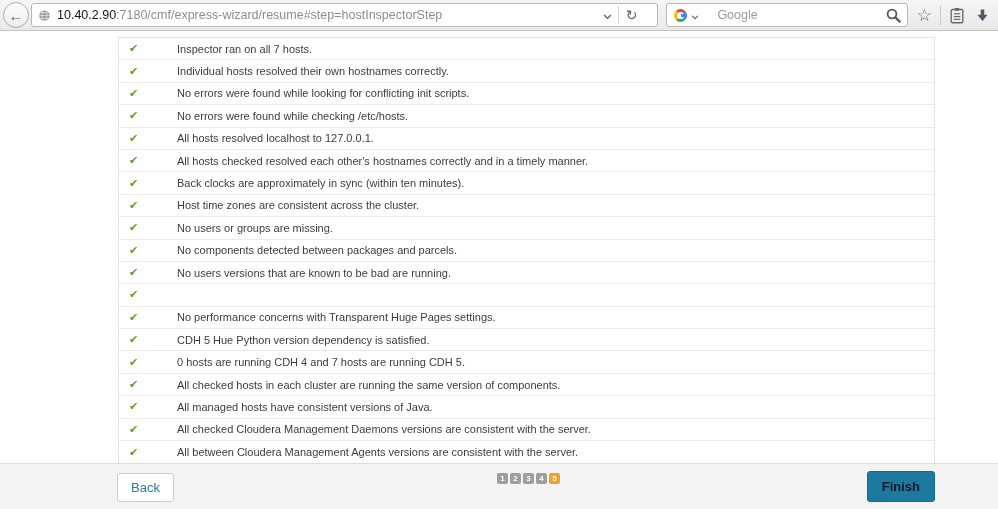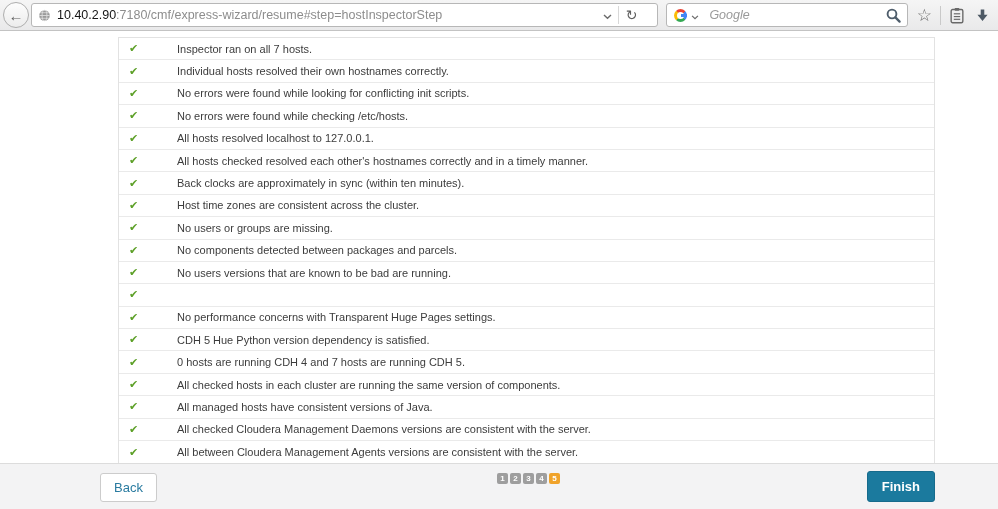--- a/index.html
+++ b/index.html
@@ -29,21 +29,21 @@
                 border:1px solid #b7b7b7; border-radius:3px;
                 display:flex; align-items:center; padding:0 5px 0 7px; }
   .g-logo { flex:none; width:13px; height:13px; border-radius:50%; position:relative;
             background:conic-gradient(from 45deg,#4285f4 0 25%,#34a853 0 50%,#fbbc05 0 75%,#ea4335 0 100%);
             cursor:pointer; }
   .g-logo::after { content:""; position:absolute; left:3px; top:3px; width:7px; height:7px;
                    background:#fff; border-radius:50%; }
   .g-logo::before { content:""; position:absolute; right:0; top:5px; width:6px; height:3px;
                     background:#4285f4; z-index:1; }
   .search-input { flex:1; border:none; outline:none; background:transparent;
-                  font-family:inherit; font-size:12.5px; color:#444; margin-left:6px; min-width:0;font-style:italic; }
+                  font-family:inherit; font-size:12.5px; color:#444; margin-left:14px; min-width:0; }
   .search-input::placeholder { color:#9a9a9a; }
   .magnifier { flex:none; display:flex; cursor:pointer; }
   .tb-icon { flex:none; display:flex; align-items:center; justify-content:center; cursor:pointer; }
   .star { margin-left:9px; font-size:17px; color:#6b6b6b; line-height:1; }
   .tb-divider { flex:none; width:1px; height:19px; background:#c9c9c9; margin-left:8px; }
   .library { margin-left:8px; }
   .download { margin-left:10px; margin-right:8px; }
 
   
   .main { position:absolute; top:32px; left:0; width:998px; height:477px; background:#fff; }
@@ -51,32 +51,32 @@
                  background:#fff; border:1px solid #e2e2e2; }
   .row { display:flex; align-items:center; height:22.4px; border-bottom:1px solid #eaeaea; }
   .row:last-child { border-bottom:none; }
   .cell-icon { flex:none; width:58px; padding-left:10px;
                color:var(--check-green,#5da028); font-size:11px; line-height:1; }
   .cell-text { font-size:11px; color:#3c3c3c; white-space:nowrap; }
 
   
   .footer { position:absolute; left:0; top:431px; width:998px; height:46px;
             background:#f3f3f4; border-top:1px solid #dcdcdc; }
-  .back-btn { position:absolute; left:100px; top:9px; height:29px; padding:0 13px;
+  .back-btn { position:absolute; left:117px; top:9px; height:29px; padding:0 13px;
               background:#fff; border:1px solid #cccccc; border-radius:3px;
               color:#2a7ba0; font-size:13px; display:flex; align-items:center; cursor:pointer; }
   .pages { position:absolute; left:497px; top:9px; display:flex; gap:2px; }
   .page-box { width:11px; height:11px; border-radius:2px;
               background:var(--inactive-page,#9e9e9e); color:#fff;
               font-size:8px; font-weight:bold; line-height:1;
               display:flex; align-items:center; justify-content:center; cursor:pointer; }
   .page-box.active { background:var(--active-page,#f0a32a); }
   .finish-btn { position:absolute; right:63px; top:7px; height:31px; padding:0 14px;
                 background:var(--primary-button,#1b7a9e); border:1px solid #166b8c;
-                border-radius:3px; color:#ffffff; font-size:13px; font-weight:bold;
+                border-radius:3px; color:#0f172a; font-size:13px; font-weight:bold;
                 display:flex; align-items:center; cursor:pointer; }
 </style>
 </head>
 <body>
 
 <div class="toolbar">
   <div class="back-circle">
     <span>←</span>
   </div>
 

